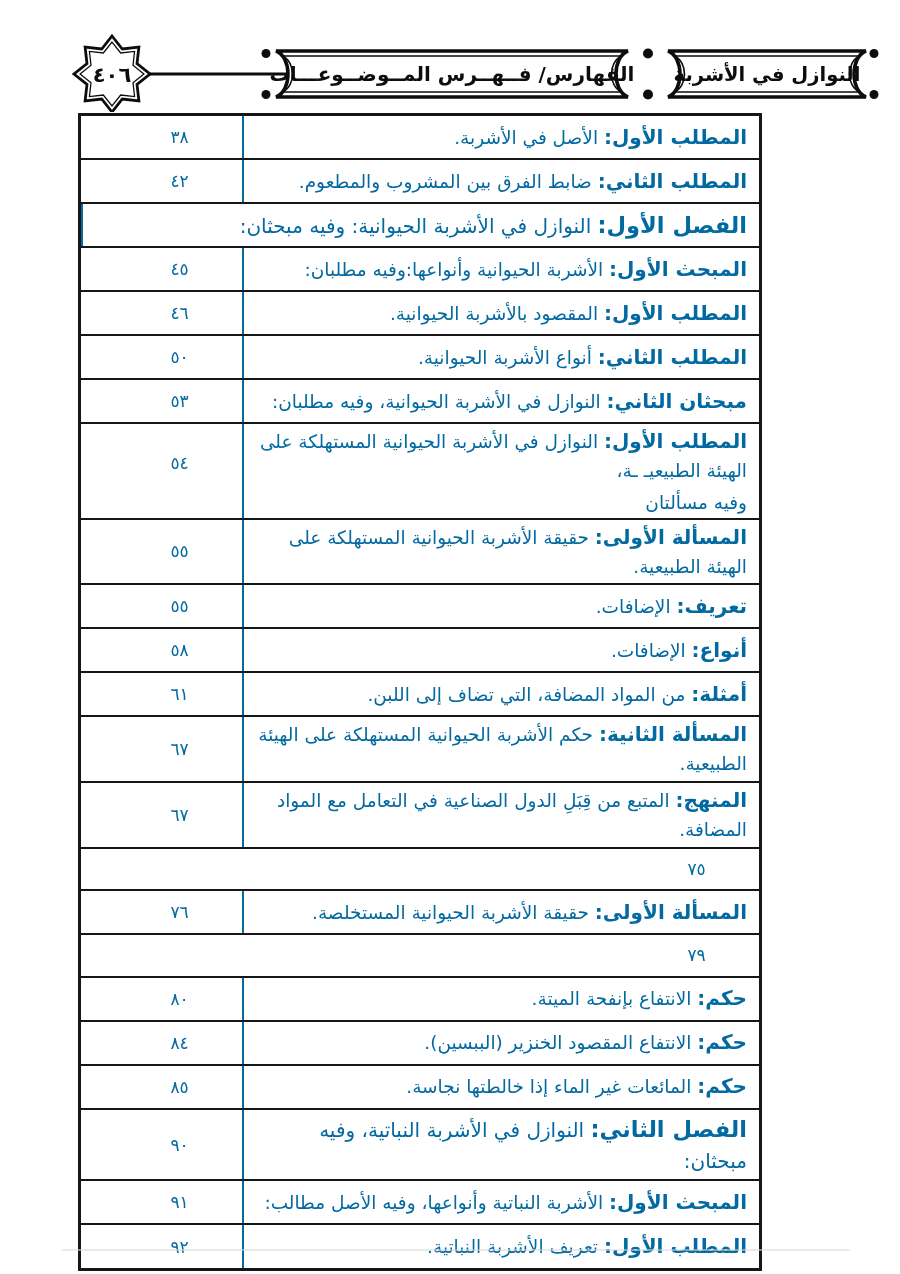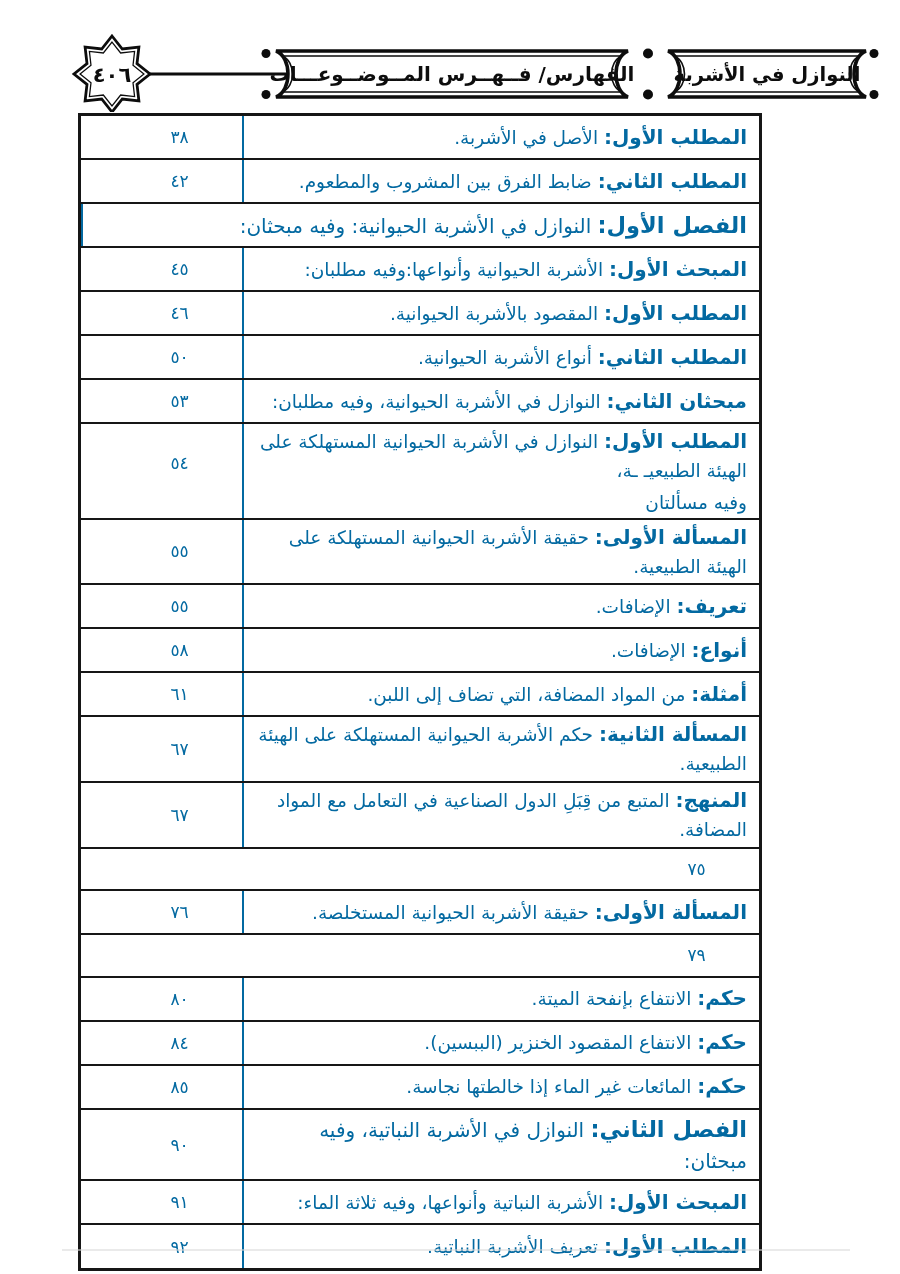--- a/index.html
+++ b/index.html
@@ -274,21 +274,21 @@
         <span class="line1"><b class="lbl">الفصل الثاني:</b><span class="body-text"> النوازل في الأشربة النباتية، وفيه مبحثان:</span></span>
 
       </div>
       <div class="cell num">
         <span class="pnum">٩٠</span>
       </div>
     </div>
 
     <div class="trow">
       <div class="cell txt">
-        <span class="line1"><b class="lbl">المبحث الأول:</b><span class="body-text"> الأشربة النباتية وأنواعها، وفيه ثلاثة الماء:</span></span>
+        <span class="line1"><b class="lbl">المبحث الأول:</b><span class="body-text"> الأشربة النباتية وأنواعها، وفيه الأصل مطالب:</span></span>
 
       </div>
       <div class="cell num">
         <span class="pnum">٩١</span>
       </div>
     </div>
 
     <div class="trow">
       <div class="cell txt">
         <span class="line1"><b class="lbl">المطلب الأول:</b><span class="body-text"> تعريف الأشربة النباتية.</span></span>

